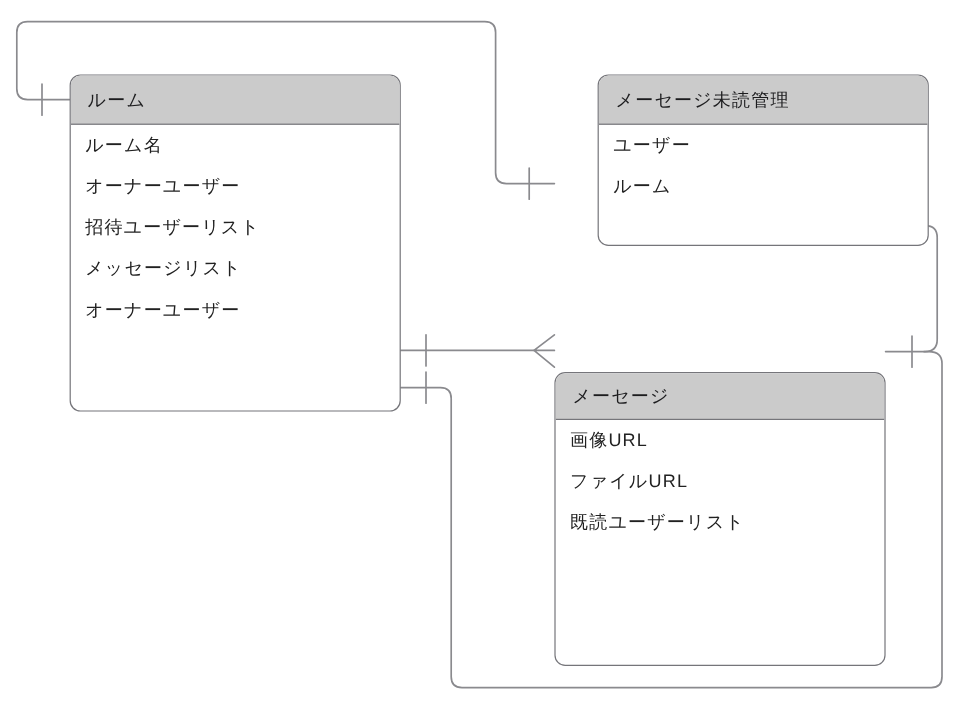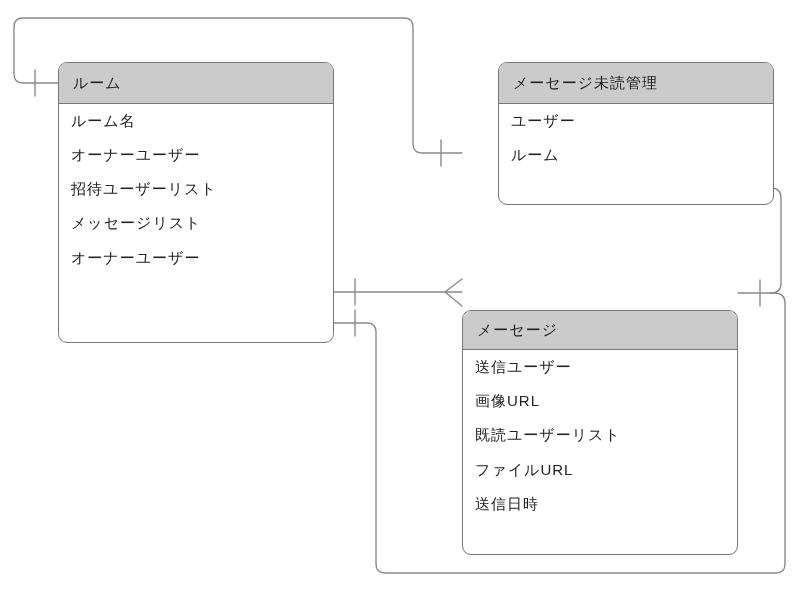--- a/index.html
+++ b/index.html
@@ -105,20 +105,18 @@
   </div>
 
   <div class="entity" id="entity-unread">
     <div class="entity-header">メーセージ未読管理</div>
     <div class="field-row">ユーザー</div>
     <div class="field-row">ルーム</div>
   </div>
 
   <div class="entity" id="entity-message">
     <div class="entity-header">メーセージ</div>
-    <div class="field-row">送信ユーザー</div>
     <div class="field-row">画像URL</div>
+    <div class="field-row">ファイルURL</div>
     <div class="field-row">既読ユーザーリスト</div>
-    <div class="field-row">ファイルURL</div>
-    <div class="field-row">送信日時</div>
   </div>
 
 </div>
 
 </body></html>

